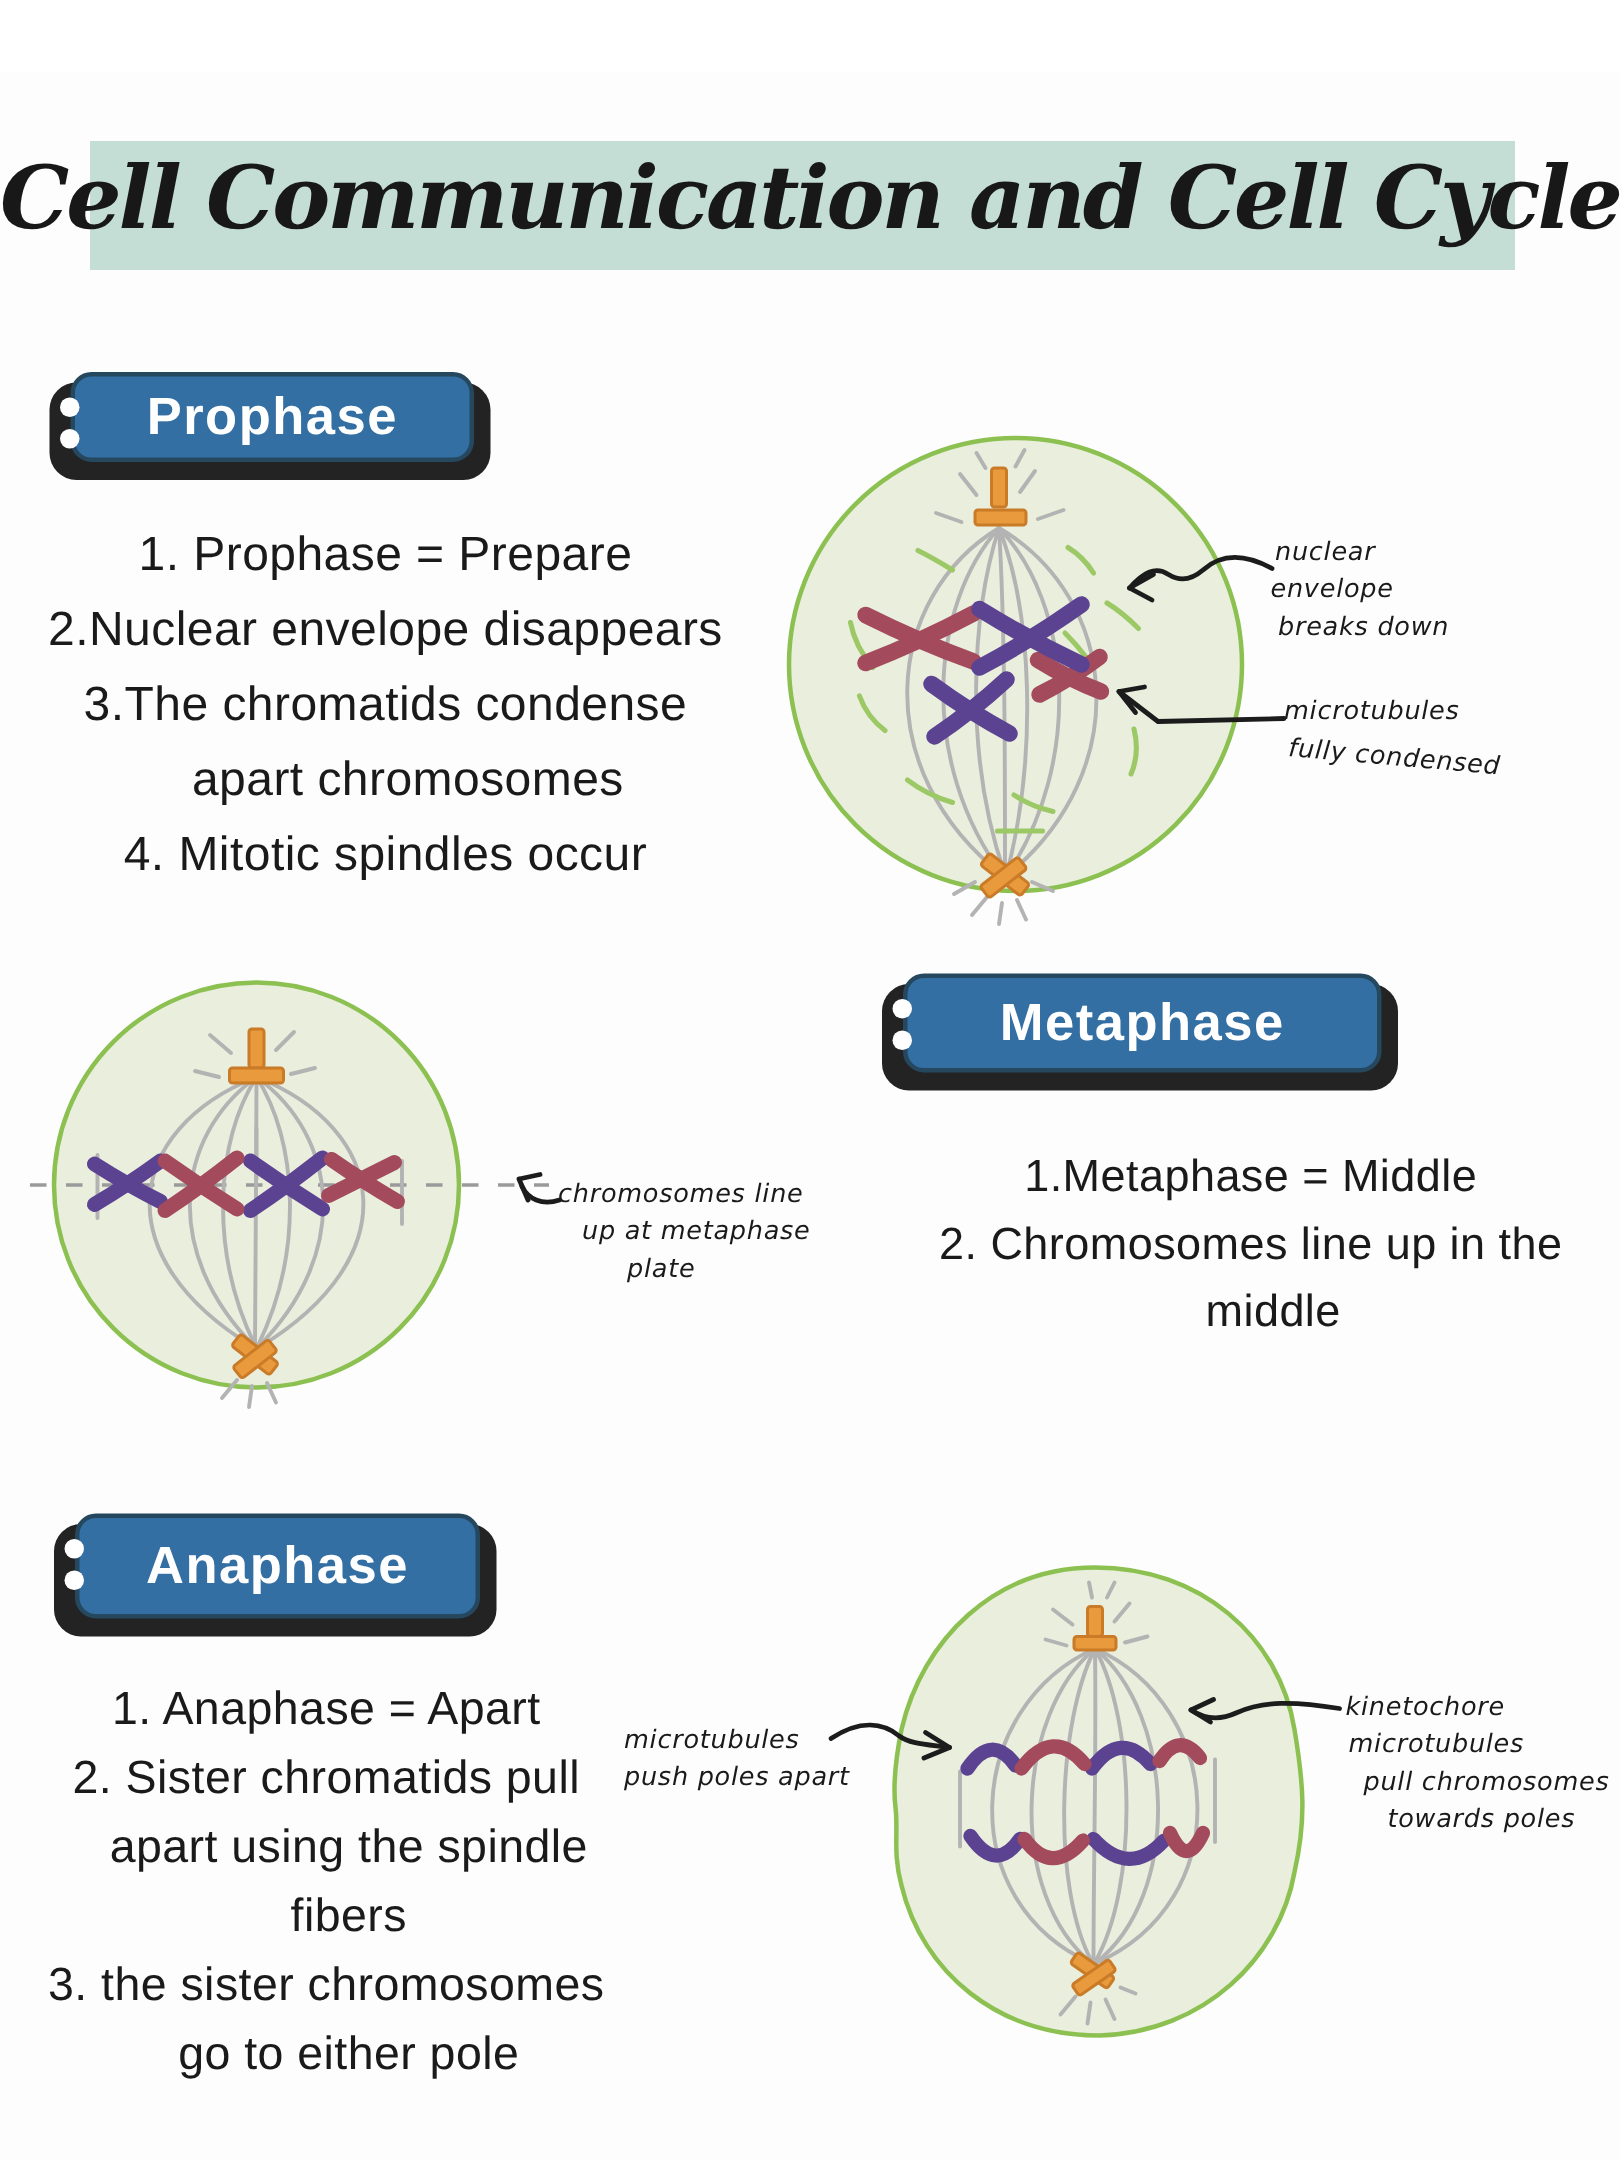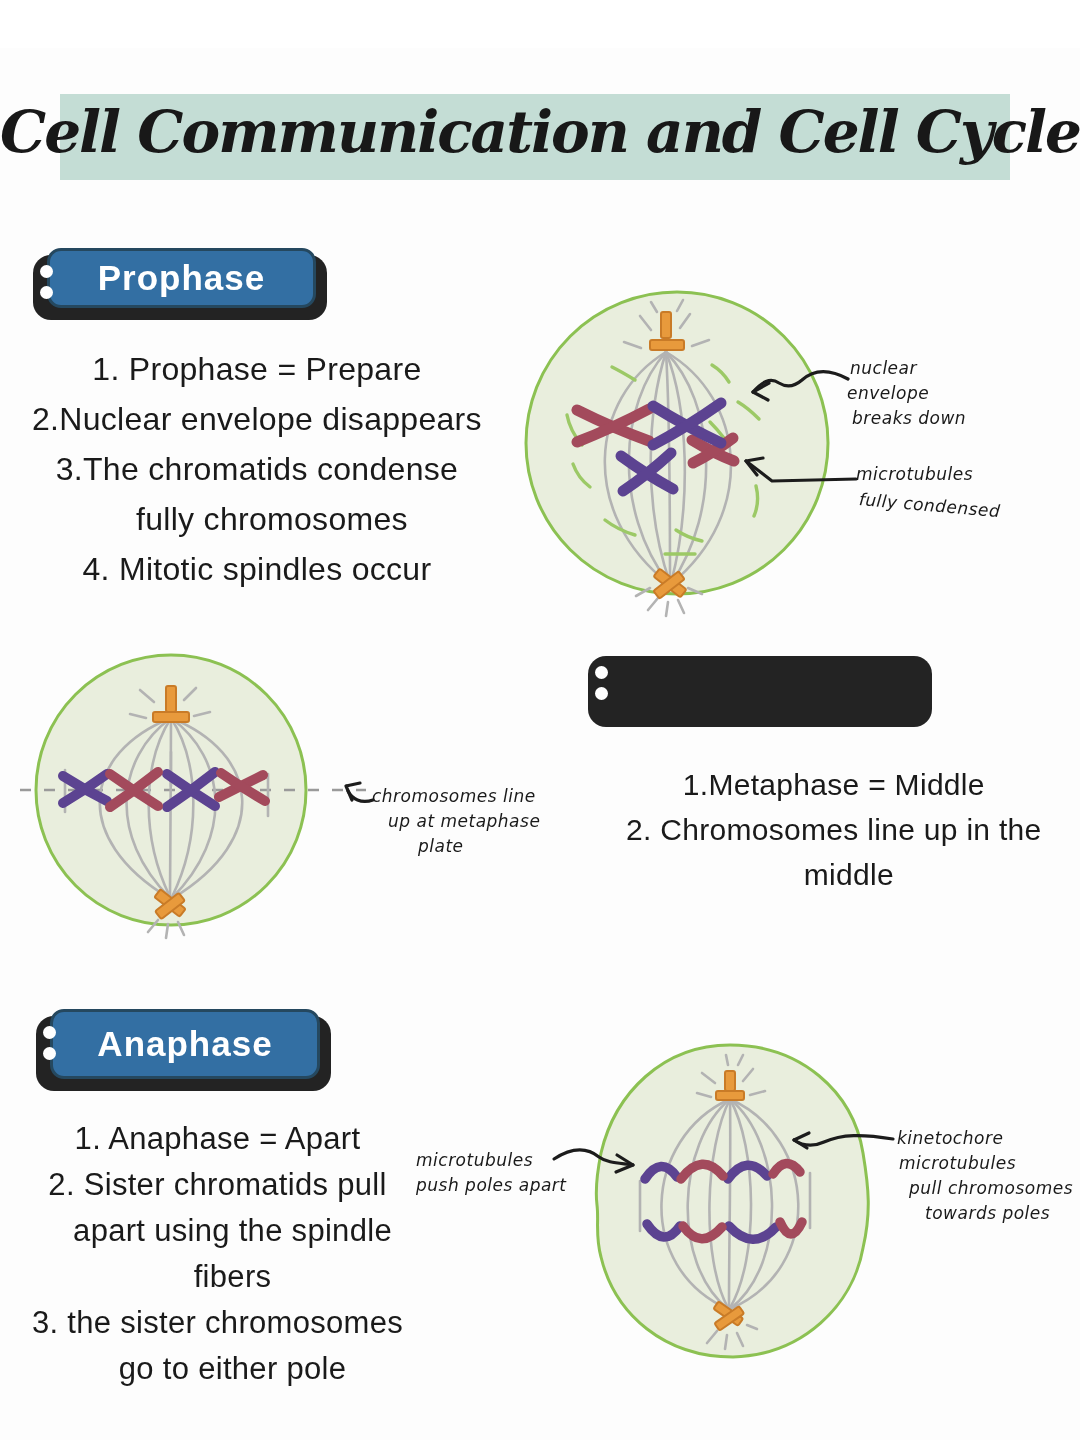--- a/index.html
+++ b/index.html
@@ -51,21 +51,21 @@
     <div class="dot d2"></div>
     <div class="face">
       <span>Prophase</span>
     </div>
   </div>
 
   <div class="notes" style="left:32px;top:296px;">
     <div class="li">1. Prophase = Prepare</div>
     <div class="li">2.Nuclear envelope disappears</div>
     <div class="li">3.The chromatids condense</div>
-    <div class="li indent">fully chromosomes</div>
+    <div class="li indent">apart chromosomes</div>
     <div class="li">4. Mitotic spindles occur</div>
   </div>
 
   <svg style="left:520px;top:240px;" width="312" height="330" viewBox="0 0 312 330">
     <circle cx="157" cy="155" r="151" fill="#e9eedd" stroke="#8cc152" stroke-width="3"></circle>
     <g stroke="#b3b3b3" stroke-width="2.6" fill="none" stroke-linecap="round">
       <path d="M146,64 C70,110 58,225 149,296"></path>
       <path d="M146,64 C100,115 92,220 149,296"></path>
       <path d="M146,64 C128,120 122,215 150,295"></path>
       <path d="M146,64 C150,130 150,220 150,295"></path>
@@ -175,20 +175,23 @@
   <div class="anno" style="left:372px;top:736px;">
     <div>chromosomes line</div>
     <div style="margin-left:16px;">up at metaphase</div>
     <div style="margin-left:46px;">plate</div>
   </div>
 
   <div class="badge" style="left:588px;top:601px;width:344px;height:78px;">
     <div class="back"></div>
     <div class="dot d1"></div>
     <div class="dot d2"></div>
+    <div class="face">
+      <span>Metaphase</span>
+    </div>
   </div>
   <div class="notes metaphase-notes" style="left:626px;top:714px;">
     <div class="li">1.Metaphase = Middle</div>
     <div class="li">2. Chromosomes line up in the</div>
     <div class="li indent">middle</div>
   </div>
 
   <div class="badge" style="left:36px;top:961px;width:295px;height:82px;">
     <div class="back"></div>
     <div class="dot d1"></div>

